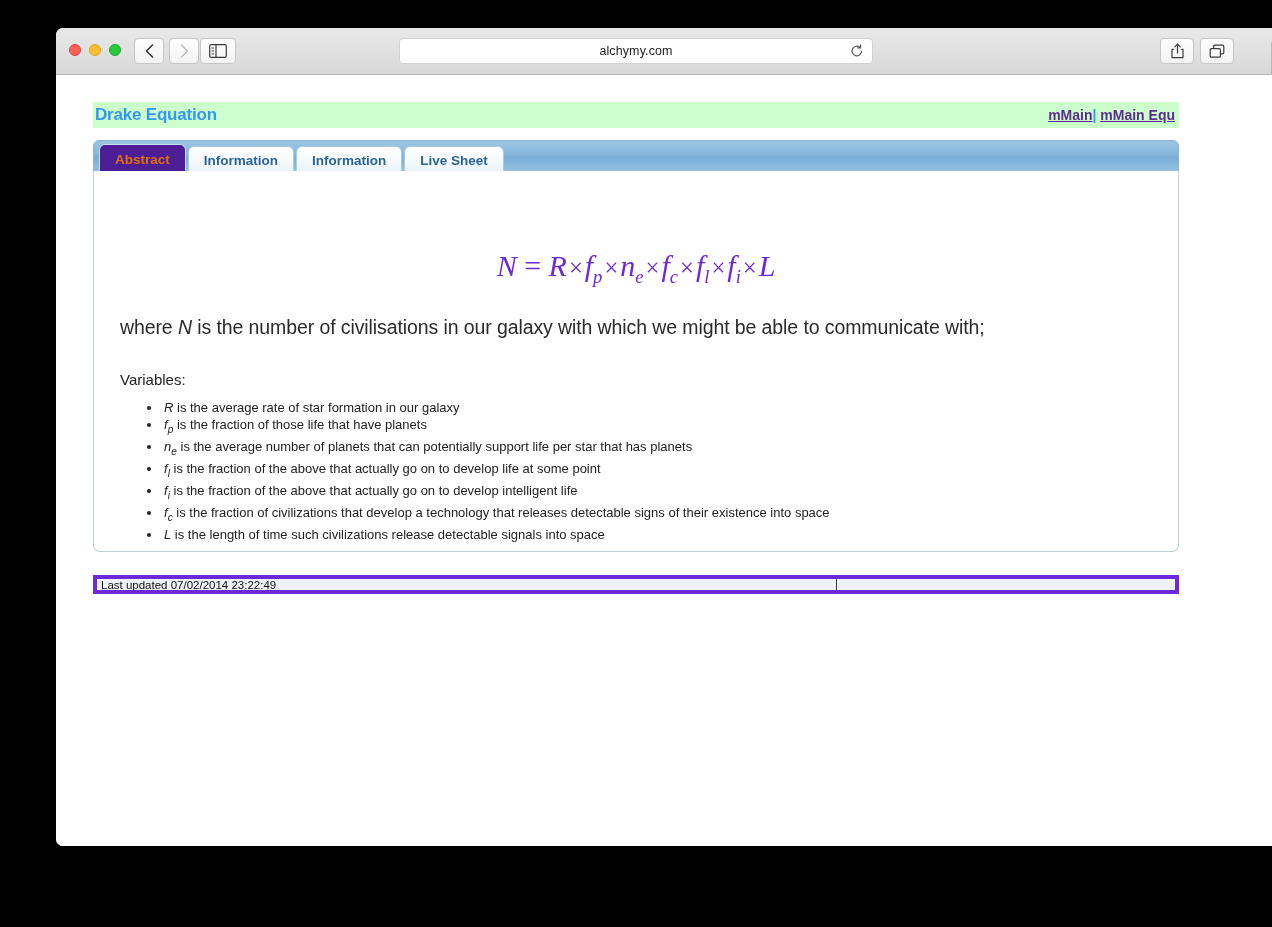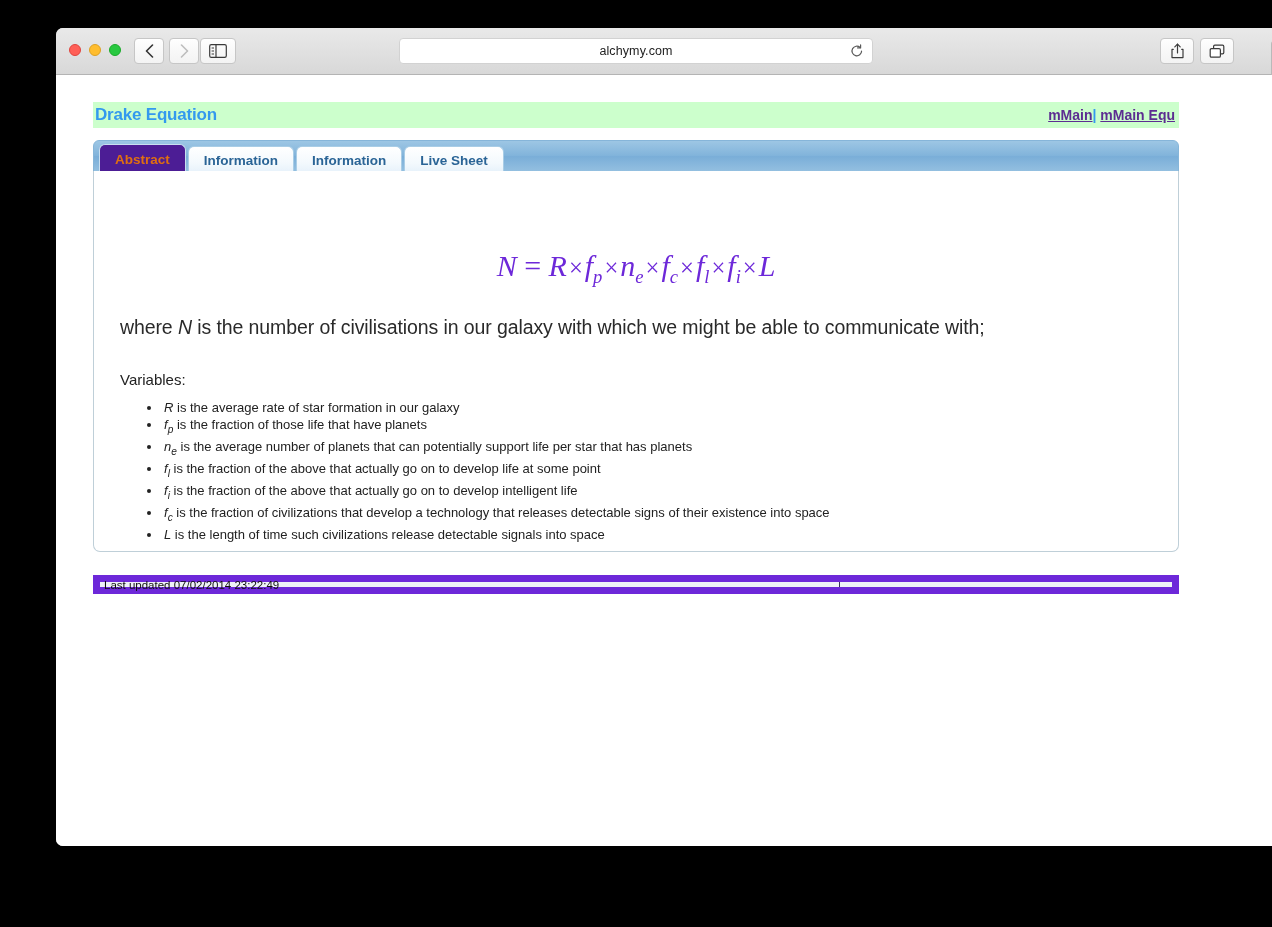--- a/index.html
+++ b/index.html
@@ -187,21 +187,21 @@
     padding-left: 2px;
   }
   ul.var-list li i { font-style: italic; }
   ul.var-list li sub { font-size: .78em; font-style: italic; }
 
   
   .footer {
     position: absolute; left: 37px; top: 500px;
     width: 1086px; height: 19px;
     background: #eef1f7;
-    border: 7px solid #6d28d9;
+    border: 4px solid #6d28d9;
     display: flex;
     font-size: 11.5px;
     color: #111;
   }
   .footer-left {
     flex: 0 0 740px;
     border-right: 1px solid #333355;
     display: flex; align-items: center;
     padding-left: 4px;
   }

